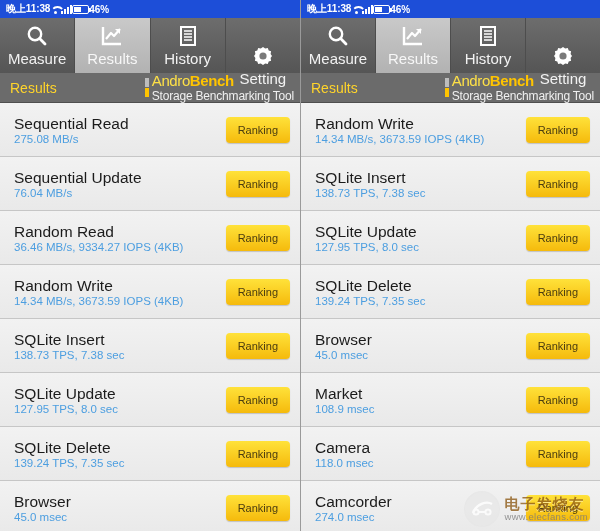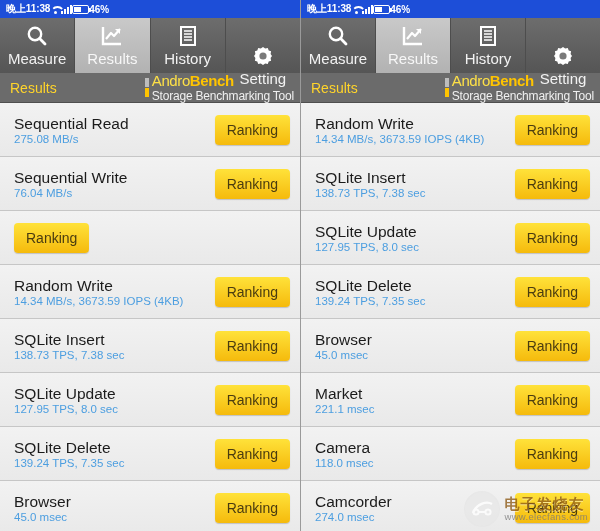--- a/index.html
+++ b/index.html
@@ -87,21 +87,21 @@
   .row {
     height:54px; display:flex; align-items:center; justify-content:space-between;
     padding:0 10px 0 14px; border-bottom:1px solid #c6c6c6;
     background:linear-gradient(#f2f2f2,#e9e9e9);
   }
   .row-texts { display:flex; flex-direction:column; gap:0; }
   .row-title { font-size:15.5px; color:#1b1b1b; }
   .row-value { font-size:11.5px; color:#4c9ee0; }
   .ranking-btn {
     background:linear-gradient(#ffe23a,#f5ba0c);
-    color:#4a3c10; font-size:14px; border:none; border-radius:4px;
+    color:#4a3c10; font-size:11px; border:none; border-radius:4px;
     padding:7px 12px; cursor:pointer; box-shadow:0 1px 1px rgba(0,0,0,.18);
   }
 
   
   .watermark {
     position:absolute; right:12px; bottom:4px;
     display:flex; align-items:center; gap:5px;
     opacity:.78; pointer-events:none;
   }
   .wm-logo {
@@ -199,26 +199,30 @@
     <div class="list">
         <div class="row">
           <div class="row-texts">
             <div class="row-title">Sequential Read</div>
             <div class="row-value">275.08 MB/s</div>
           </div>
           <button class="ranking-btn">Ranking</button>
         </div>
         <div class="row">
           <div class="row-texts">
-            <div class="row-title">Sequential Write</div>
+            <div class="row-title">Sequential Update</div>
             <div class="row-value">76.04 MB/s</div>
           </div>
           <button class="ranking-btn">Ranking</button>
         </div>
         <div class="row">
+          <div class="row-texts">
+            <div class="row-title">Random Read</div>
+            <div class="row-value">36.46 MB/s, 9334.27 IOPS (4KB)</div>
+          </div>
           <button class="ranking-btn">Ranking</button>
         </div>
         <div class="row">
           <div class="row-texts">
             <div class="row-title">Random Write</div>
             <div class="row-value">14.34 MB/s, 3673.59 IOPS (4KB)</div>
           </div>
           <button class="ranking-btn">Ranking</button>
         </div>
         <div class="row">
@@ -362,21 +366,21 @@
         <div class="row">
           <div class="row-texts">
             <div class="row-title">Browser</div>
             <div class="row-value">45.0 msec</div>
           </div>
           <button class="ranking-btn">Ranking</button>
         </div>
         <div class="row">
           <div class="row-texts">
             <div class="row-title">Market</div>
-            <div class="row-value">221.1 msec</div>
+            <div class="row-value">108.9 msec</div>
           </div>
           <button class="ranking-btn">Ranking</button>
         </div>
         <div class="row">
           <div class="row-texts">
             <div class="row-title">Camera</div>
             <div class="row-value">118.0 msec</div>
           </div>
           <button class="ranking-btn">Ranking</button>
         </div>

